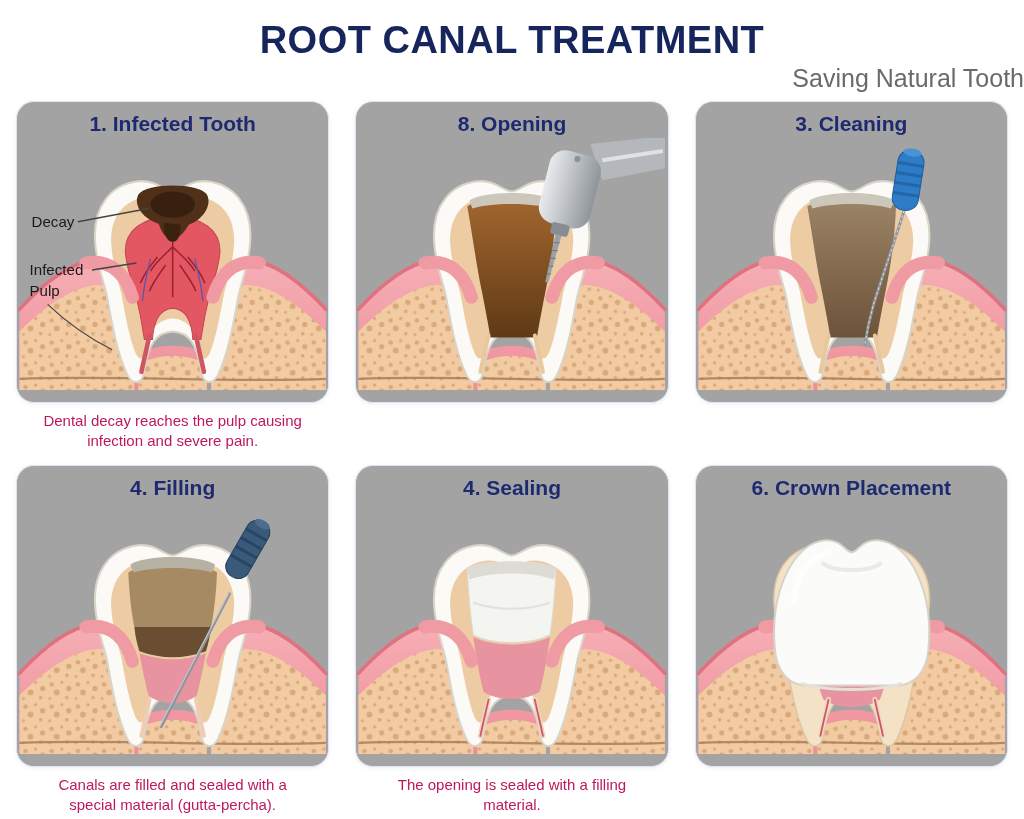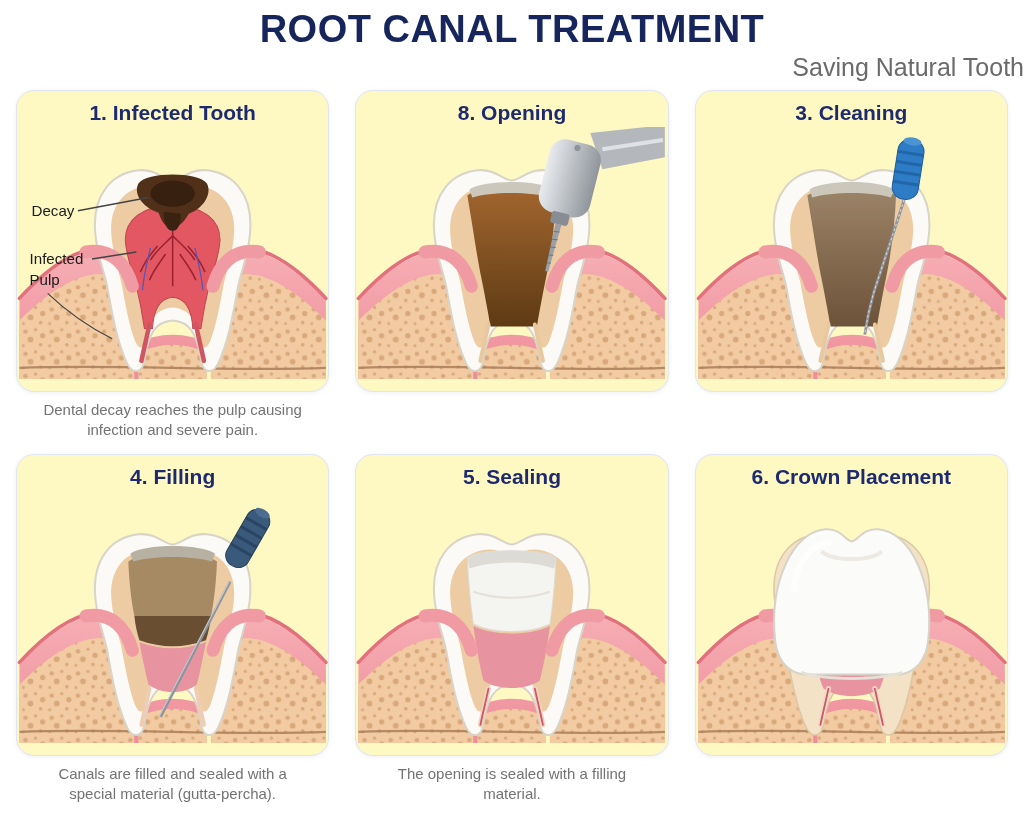--- a/index.html
+++ b/index.html
@@ -1,32 +1,32 @@
 <!DOCTYPE html>
 <html><head>
 <meta charset="utf-8">
 <style>
   * { margin:0; padding:0; box-sizing:border-box; }
   html,body { width:1024px; height:819px; background:#ffffff; overflow:hidden;
               font-family:"Liberation Sans", sans-serif; }
-  .page { width:1024px; height:819px; padding-top:10px;border-radius:26px; }
+  .page { width:1024px; height:819px; padding-top:21px;border-radius:26px; }
 
   .header { text-align:center; }
   .header h1 { font-size:38px; font-weight:800; letter-spacing:.5px; color:#16265c; line-height:1.05; }
   .header .subtitle { font-size:25px; color:#6a6a6a; margin-top:3px; font-weight:400;text-align:right; }
 
   .grid { width:992px; margin:8px auto 0; display:grid;
           grid-template-columns:repeat(3, 1fr); column-gap:26px; row-gap:10px; }
   .cell { display:flex; flex-direction:column; }
-  .card { background:#fef9c3; border:1.5px solid #dfe5f2; border-radius:18px;
+  .card { background:#a3a3a3; border:1.5px solid #dfe5f2; border-radius:18px;
           height:302px; box-shadow:0 1px 4px rgba(90,110,160,.10);
           display:flex; flex-direction:column; overflow:hidden; }
   .panel-title { text-align:center; font-size:21px; font-weight:700; color:#1e2a70; padding-top:10px; }
   .card svg.illus { width:100%; height:252px; display:block; margin-top:2px; }
-  .caption { text-align:center; font-size:15px; line-height:1.35; color:#737373;
+  .caption { text-align:center; font-size:15px; line-height:1.35; color:#be185d;
              margin:8px auto 0; max-width:262px; min-height:44px; }
   svg { font-family:"Liberation Sans", sans-serif; }
   svg text.anno { font-size:15px; font-weight:500; fill:#1a1a1a; }
 </style>
 </head>
 <body>
 
 <svg width="0" height="0" style="position:absolute" aria-hidden="true">
   <defs>
     <pattern id="boneDots" width="26" height="22" patternUnits="userSpaceOnUse">
@@ -230,21 +230,21 @@
               <ellipse cx="0" cy="-30" rx="8" ry="4" fill="#4d6d8e"></ellipse>
             </g>
           </g>
         </svg>
       </div>
       <div class="caption">Canals are filled and sealed with a special material (gutta-percha).</div>
     </div>
 
     <div class="cell">
       <div class="card">
-        <div class="panel-title">5. Sealing</div>
+        <div class="panel-title">4. Sealing</div>
         <svg class="illus" viewBox="0 0 300 250" preserveAspectRatio="xMidYMax meet">
           <use href="#baseGroup"></use>
           <g>
             <use href="#toothBody" fill="#fbfaf6" stroke="#d8d4c8" stroke-width="2"></use>
             <use href="#dentinBody" fill="#edcba3"></use>
             <path d="M 106,66 C 120,57 180,57 194,66 C 193,90 191,112 188,132 C 168,142 132,142 112,132 C 109,112 107,90 106,66 Z" fill="#f4f4f1" stroke="#dddad2" stroke-width="1"></path>
             <path d="M 106,66 C 120,57 180,57 194,66 L 192,77 C 170,69 130,69 108,77 Z" fill="#dcdbd5"></path>
             <path d="M 112,100 C 135,108 165,108 188,100" stroke="#e3e1da" stroke-width="2" fill="none"></path>
             <path d="M 112,134 C 132,144 168,144 188,134 C 185,156 182,172 178,188 C 164,198 136,198 122,188 C 118,172 115,156 112,134 Z" fill="#e793a0"></path>
             <use href="#canalL" fill="none" stroke="#f2d3c2" stroke-width="5" stroke-linecap="round"></use>

